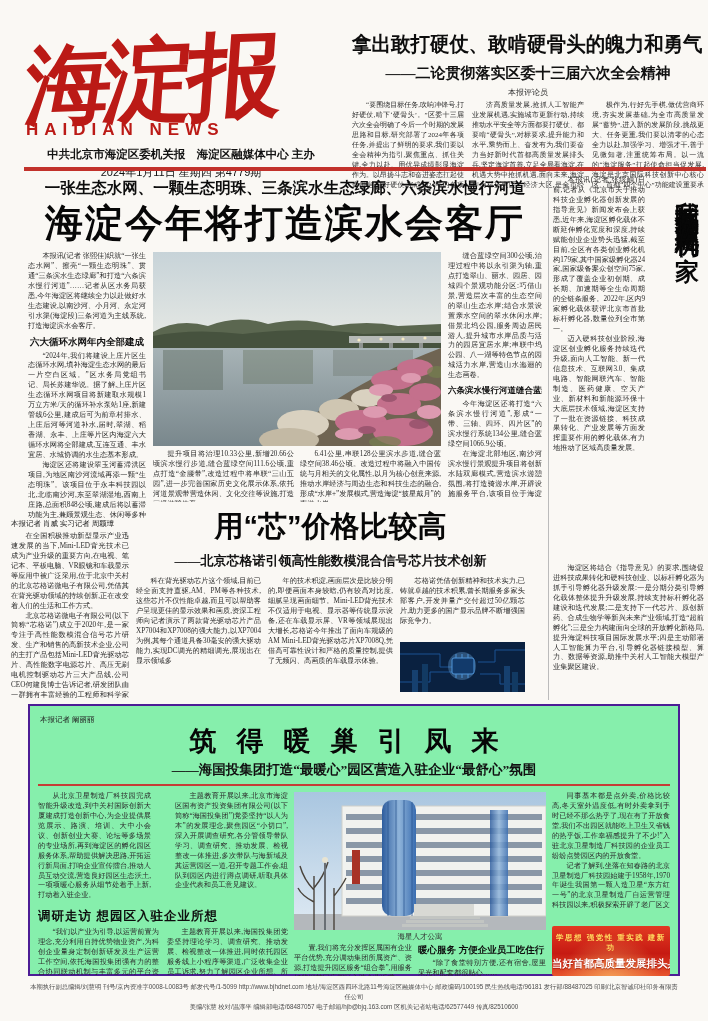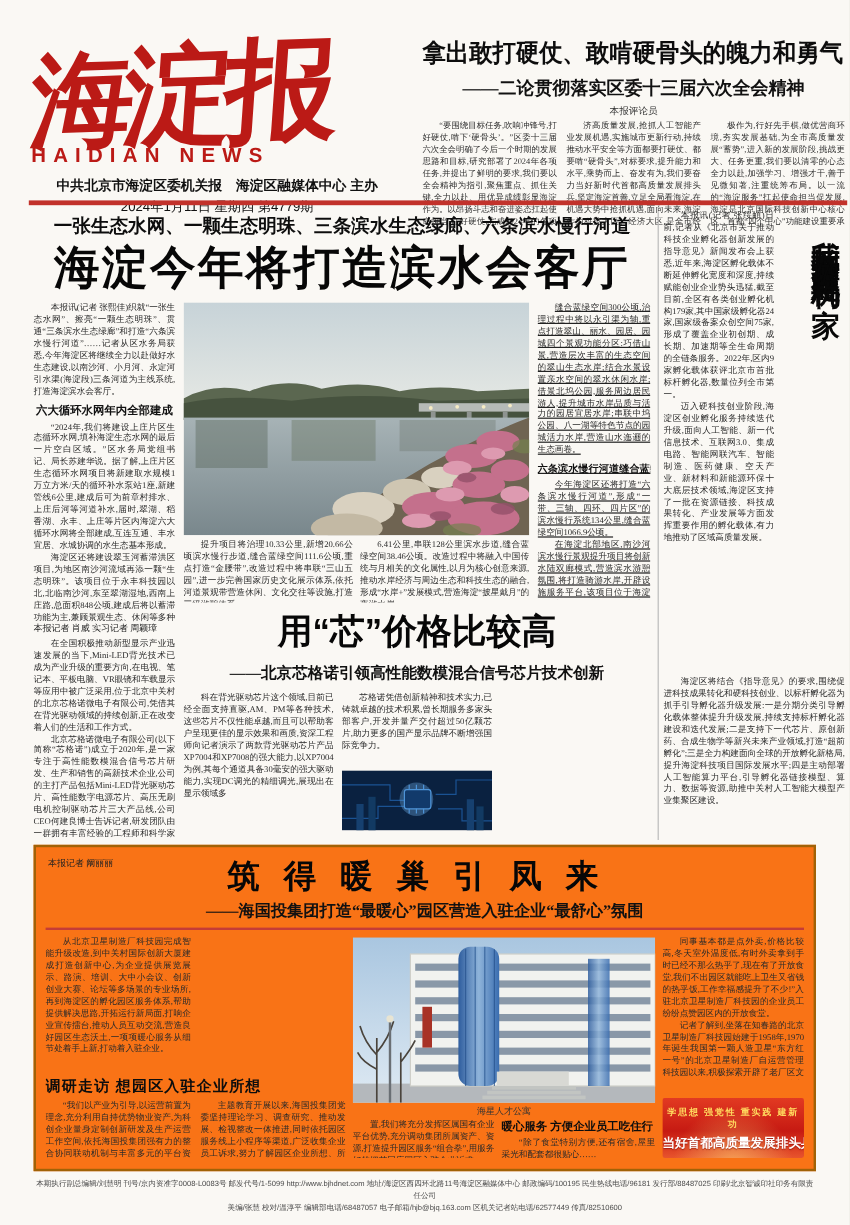--- a/index.html
+++ b/index.html
@@ -37,25 +37,25 @@
   .kicker{position:absolute;left:28px;top:178px;width:514px;text-align:center;
           font-weight:bold;font-size:15.5px;color:#0d0d0d;}
   .lead-headline{position:absolute;left:28px;top:198px;width:514px;text-align:center;
           font-weight:bold;font-size:38px;letter-spacing:2px;color:#070707;}
   .lead-row{position:absolute;left:28px;top:252px;width:514px;display:flex;gap:7px;}
   .lcol1{width:118px;height:266px;overflow:hidden;}
   .lmid{width:288px;}
   .lead-photo{width:288px;height:194px;display:block;}
   .mid-cols{display:flex;gap:6px;height:52px;overflow:hidden;margin-top:4px;}
   .mid-cols>div{width:141px;}
-  .lcol4{width:94px;height:248px;overflow:hidden;text-decoration:underline;}
+  .lcol4{width:94px;height:248px;overflow:hidden;}
   .sub-center{font-size:9.5px;text-align:center;margin:4px 0 3px;white-space:nowrap;}
 
   
-  .chip{position:absolute;left:28px;top:505px;width:514px;display:flex;gap:7px;}
+  .chip{position:absolute;left:11px;top:505px;width:514px;display:flex;gap:7px;}
   .ccol1{width:118px;height:196px;overflow:hidden;padding-top:14px;box-sizing:border-box;}
   .c-byline{font-size:7.5px;color:#222;margin-bottom:3px;text-align:left;}
   .cmain{width:389px;}
   .c-headline{font-weight:bold;font-size:29px;text-align:center;color:#070707;margin-top:2px;}
   .c-deck{font-weight:bold;font-size:13px;text-align:center;margin-top:5px;color:#111;}
   .c-cols{display:flex;gap:7px;margin-top:7px;height:120px;overflow:hidden;}
   .c-cols>div{width:125px;}
   .chip-img{width:125px;height:50px;display:block;margin-top:3px;}
   .c4text{height:62px;overflow:hidden;}
 
@@ -63,22 +63,22 @@
   .incubator{position:absolute;left:548px;top:176px;width:156px;height:524px;border-left:1px solid #bbb;
              padding-left:4px;box-sizing:border-box;}
   .inc-top{display:flex;gap:4px;height:384px;}
   .inc-text-top{width:92px;overflow:hidden;}
   .inc-vert{width:54px;writing-mode:vertical-rl;font-weight:bold;font-size:24px;letter-spacing:3px;
             color:#070707;font-family:"Liberation Sans","DejaVu Sans",sans-serif;padding-top:6px;box-sizing:border-box;}
   .inc-vert .tcu{text-combine-upright:all;font-size:21px;}
   .inc-bottom{margin-top:4px;height:132px;overflow:hidden;}
 
   
-  .parkbox{position:absolute;left:28px;top:704px;width:652px;height:272px;border:2px solid #a16207;
-           box-sizing:border-box;background:#f97316;padding:5px 8px;}
+  .parkbox{position:absolute;left:28px;top:704px;width:652px;height:272px;border:2px solid #4c1d95;
+           box-sizing:border-box;background:#86efac;padding:16px 8px;}
   .p-byline{position:absolute;left:10px;top:9px;font-size:7.5px;color:#222;}
   .p-headline{text-align:center;font-weight:bold;font-size:27px;letter-spacing:20px;color:#070707;margin-top:1px;}
   .p-deck{text-align:center;font-weight:bold;font-size:13.5px;color:#111;margin-top:2px;}
   .p-rule{height:2px;background:#c53c36;margin:5px 0 6px;}
   .p-body{display:flex;gap:6px;height:184px;overflow:hidden;}
   .pleft{width:250px;}
   .pl-top{display:flex;gap:24px;height:112px;overflow:hidden;}
   .pl-top>div,.pl-bottom>div{width:121px;}
   .pl-sub{font-weight:bold;font-size:12.5px;letter-spacing:1px;white-space:nowrap;margin:4px 0 3px;color:#0d0d0d;}
   .pl-bottom{display:flex;gap:8px;height:48px;overflow:hidden;}
@@ -228,20 +228,23 @@
       <p>北京芯格诺微电子有限公司(以下简称“芯格诺”)成立于2020年,是一家专注于高性能数模混合信号芯片研发、生产和销售的高新技术企业,公司的主打产品包括Mini-LED背光驱动芯片、高性能数字电源芯片、高压无刷电机控制驱动芯片三大产品线,公司CEO何建良博士告诉记者,研发团队由一群拥有丰富经验的工程师和科学家组成,研发技术骨干均有十年以上的研发经验。</p>
     </div>
     <div class="cmain">
       <div class="c-headline hl">用“芯”价格比较高</div>
       <div class="c-deck">——北京芯格诺引领高性能数模混合信号芯片技术创新</div>
       <div class="c-cols bt">
         <div>
             <p>科在背光驱动芯片这个领域,目前已经全面支持直驱,AM、PM等各种技术,这些芯片不仅性能卓越,而且可以帮助客户呈现更佳的显示效果和画质,资深工程师向记者演示了两款背光驱动芯片产品XP7004和XP7008的强大能力,以XP7004为例,其每个通道具备30毫安的强大驱动能力,实现DC调光的精细调光,展现出在显示领域多</p>
           </div>
         <div>
+            <p>年的技术积淀,画面层次是比较分明的,即便画面本身较暗,仍有较高对比度,细腻呈现画面细节。Mini-LED背光技术不仅适用于电视、显示器等传统显示设备,还在车载显示屏、VR等领域展现出大增长,芯格诺今年推出了面向车规级的AM Mini-LED背光驱动芯片XP7008Q,凭借高可靠性设计和严格的质量控制,提供了无频闪、高画质的车载显示体验。</p>
+          </div>
+        <div>
           <div class="c4text">
               <p>芯格诺凭借创新精神和技术实力,已铸就卓越的技术积累,曾长期服务多家头部客户,开发并量产交付超过50亿颗芯片,助力更多的国产显示品牌不断增强国际竞争力。</p>
             </div>
           <svg class="chip-img" viewBox="0 0 125 50" preserveAspectRatio="none">
             <rect width="125" height="50" fill="#0a2140"></rect>
             <g stroke="#1f5fa8" stroke-width="1" opacity=".8">
               <path d="M0,12 H40 V25 H60" fill="none"></path>
                 <path d="M125,8 H95 V20 H78" fill="none"></path>
               <path d="M0,40 H30 V30 H52" fill="none"></path>
                 <path d="M125,42 H100 V32 H80" fill="none"></path>
@@ -277,20 +280,23 @@
   <div class="parkbox">
     <div class="p-byline">本报记者 阚丽丽</div>
     <div class="p-headline hl">筑得暖巢引凤来</div>
     <div class="p-deck">——海国投集团打造“最暖心”园区营造入驻企业“最舒心”氛围</div>
     <div class="p-rule"></div>
     <div class="p-body">
       <div class="pleft">
         <div class="pl-top bt">
           <div>
               <p>从北京卫星制造厂科技园完成智能升级改造,到中关村国际创新大厦建成打造创新中心,为企业提供展览展示、路演、培训、大中小会议、创新创业大赛、论坛等多场景的专业场所,再到海淀区的孵化园区服务体系,帮助提供解决思路,开拓运行新局面,打响企业宣传擂台,推动人员互动交流,营造良好园区生态沃土,一项项暖心服务从细节处着手上新,打动着入驻企业。</p>
+            </div>
+          <div>
+              <p>主题教育开展以来,北京市海淀区国有资产投资集团有限公司(以下简称“海国投集团”)党委坚持“以人为本”的发展理念,聚焦园区“小切口”,深入开展调查研究,各分管领导带队学习、调查研究、推动发展、检视整改一体推进,多次带队与海新域及其运营园区一道,召开专题工作会,组队到园区内进行蹲点调研,听取具体企业代表和员工意见建议。</p>
             </div>
         </div>
         <div class="pl-sub hl">调研走访 想园区入驻企业所想</div>
         <div class="pl-bottom bt">
           <div>
               <p>“我们以产业为引导,以运营前置为理念,充分利用自持优势物业资产,为科创企业量身定制创新研发及生产运营工作空间,依托海国投集团强有力的整合协同联动机制与丰富多元的平台资源,为科创企业和人才持续提供优质专业的园区服务和互利共生的发展支持,截至目前,我们运营管理的园区项目已达20余个。</p>
             </div>
           <div>
               <p>主题教育开展以来,海国投集团党委坚持理论学习、调查研究、推动发展、检视整改一体推进,同时依托园区服务线上小程序等渠道,广泛收集企业员工诉求,努力了解园区企业所想、所急。</p>
             </div>

